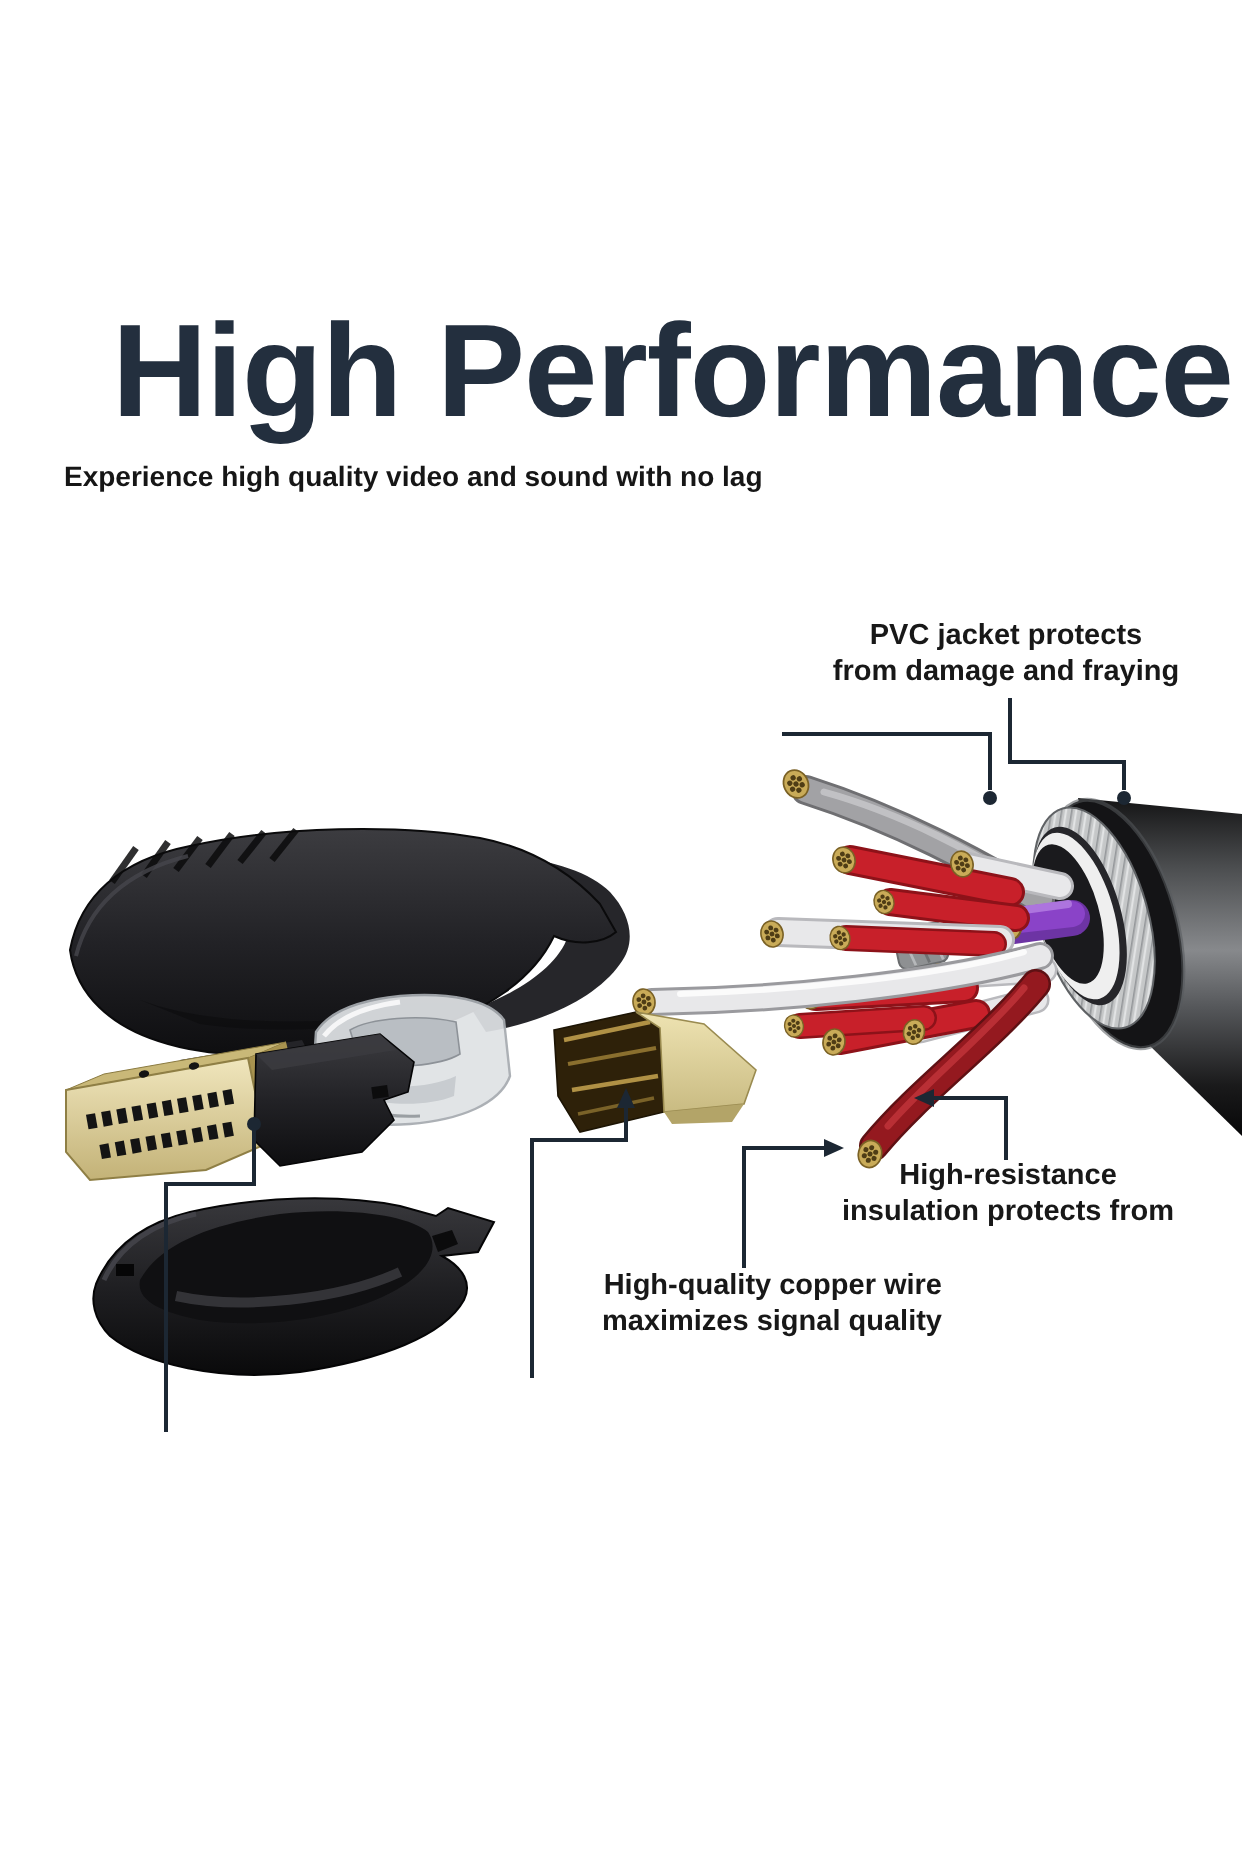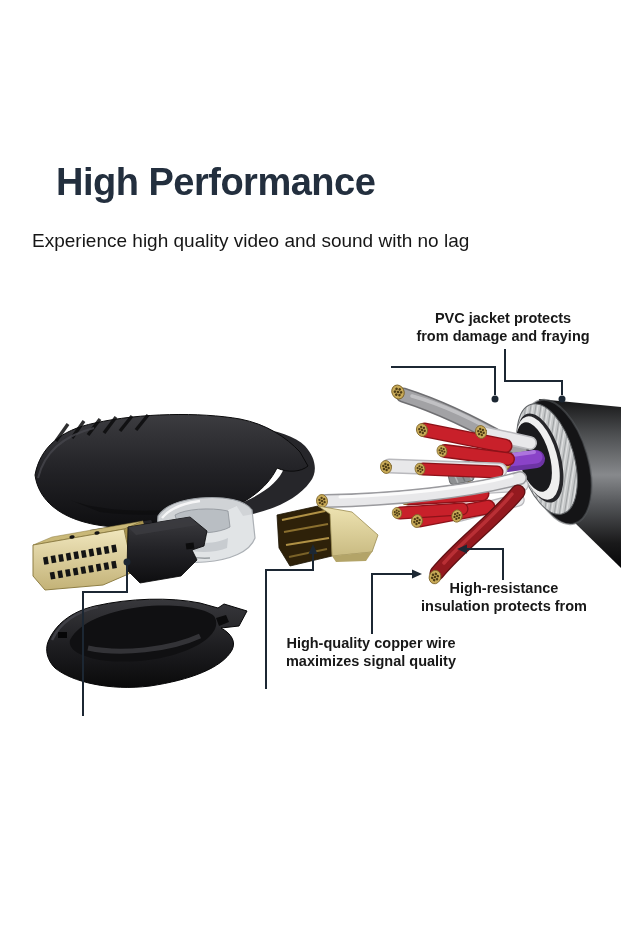--- a/index.html
+++ b/index.html
@@ -1,28 +1,28 @@
 <!DOCTYPE html>
 <html><head>
 <meta charset="utf-8">
 <style>
   html,body{margin:0;padding:0;background:#fff;}
   .stage{position:relative;width:621px;height:931px;background:#ffffff;overflow:hidden;
          font-family:"Liberation Sans",sans-serif;}
-  .headline{position:absolute;left:56px;top:163px;font-size:38px;font-weight:700;
+  .headline{position:absolute;left:56px;top:152px;font-size:66px;font-weight:700;
             color:#232f3e;letter-spacing:-0.5px;line-height:1.0;white-space:nowrap;}
-  .subheadline{position:absolute;left:32px;top:230px;font-size:19px;font-weight:400;
+  .subheadline{position:absolute;left:32px;top:230px;font-size:14px;font-weight:700;
                color:#161616;line-height:1.2;white-space:nowrap;}
   .diagram-svg{position:absolute;left:0;top:0;width:621px;height:931px;}
   .callout{position:absolute;font-size:14.5px;line-height:1.27;color:#181818;
            text-align:center;white-space:pre-line;font-weight:bold;}
   #c-pvc   {left:403px;top:309px;width:200px;}
   #c-alum  {left:248px;top:345px;width:160px;}
   #c-hires {left:404px;top:579px;width:200px;}
-  #c-hiqual{left:271px;top:634px;width:200px;}
+  #c-hiqual{left:271px;top:634px;width:200px;text-align:right;}
   #c-cfoil {left:172px;top:690px;width:200px;}
   #c-24k   {left:0px;  top:724px;width:176px;}
 </style>
 </head>
 <body>
 
 <div class="stage">
 
   <div class="headline">High Performance</div>
   <div class="subheadline">Experience high quality video and sound with no lag</div>

